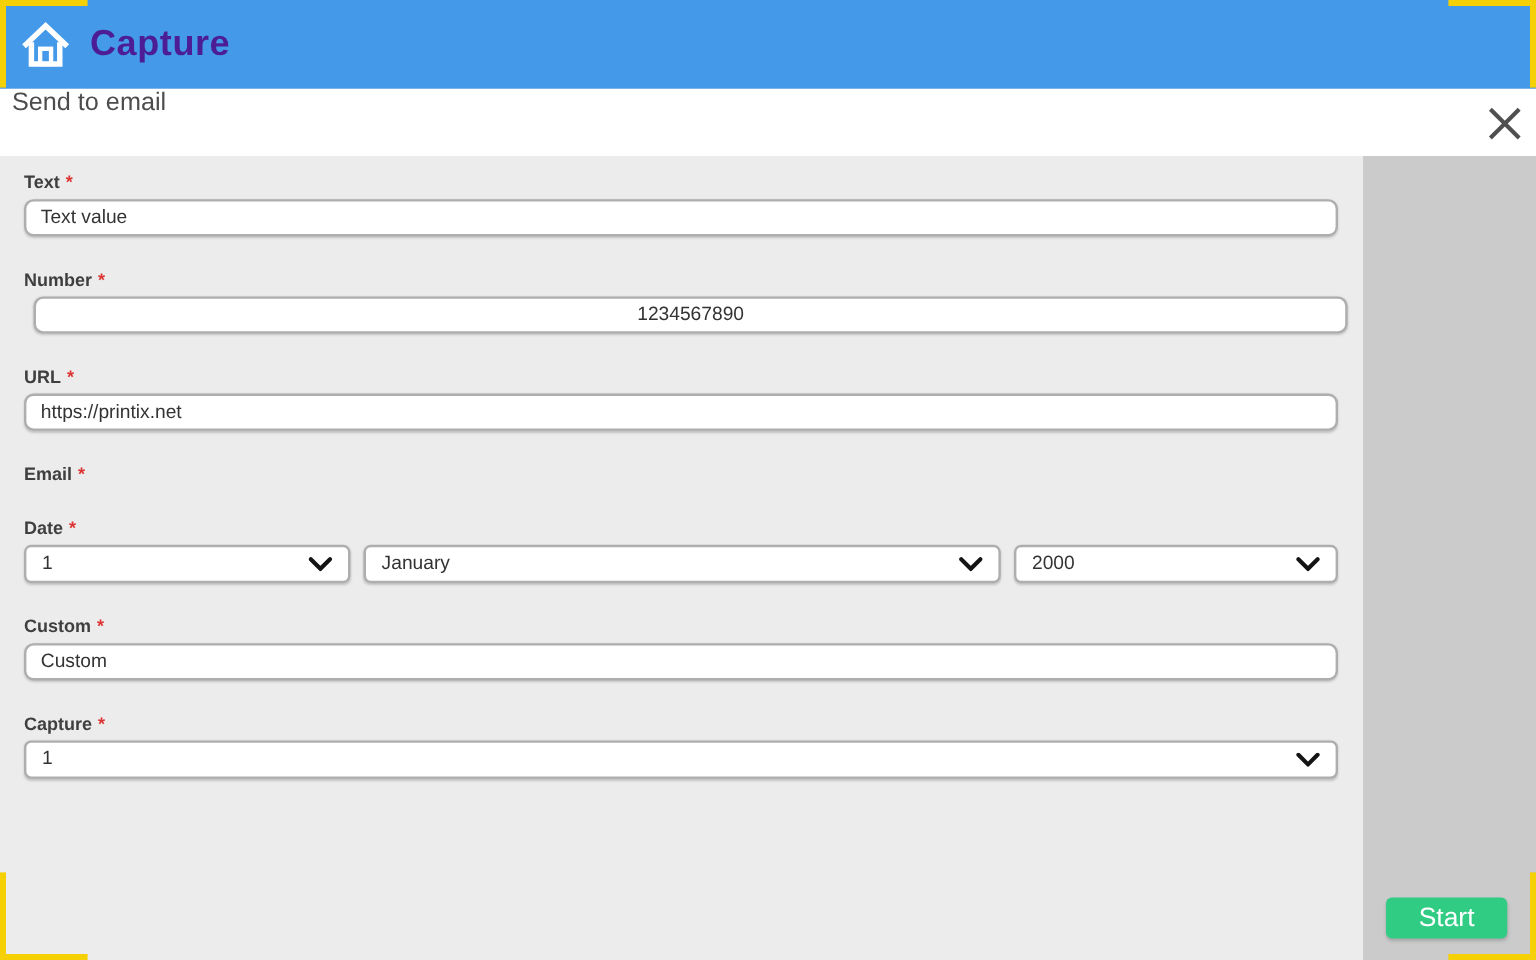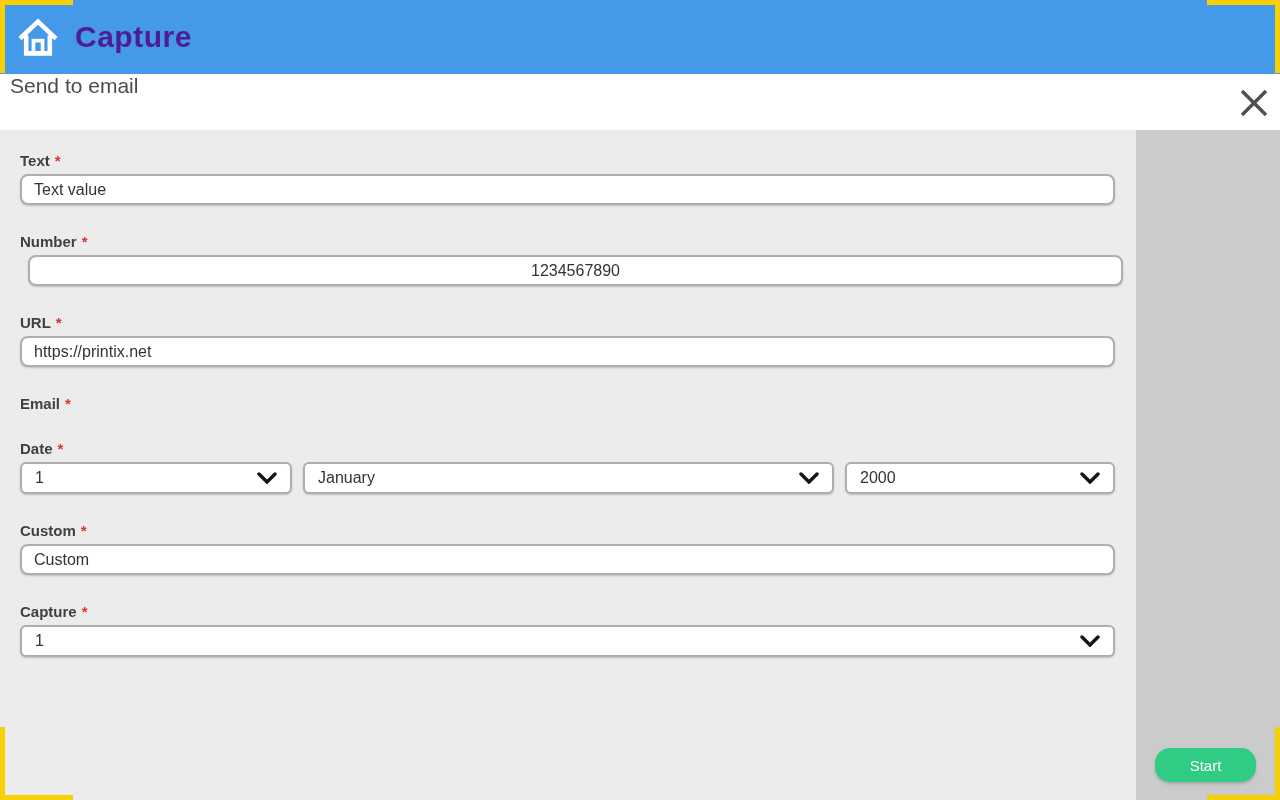--- a/index.html
+++ b/index.html
@@ -30,21 +30,21 @@
     display:flex; align-items:center; justify-content:center; cursor:pointer;
     background:none; border:none;
   }
   
   .content {
     position:absolute; top:130px; left:0; width:1280px; height:670px;
     display:flex;
   }
   .form-panel {
     width:1136px; height:670px; background:#ececec;
-    padding:22px 21px 0 20px;
+    padding:14px 21px 0 20px;
   }
   .side-panel { width:144px; height:670px; background:#cbcbcb; position:relative; }
   
   .field { margin-bottom:28px; }
   .field-label {
     font-size:15px; font-weight:bold; color:#3f3f3f;
     margin-bottom:5px; display:flex; align-items:flex-start; line-height:17px;
   }
   .req-star { color:#dd3333; margin-left:5px; font-size:15px; }
   .text-input {
@@ -65,22 +65,22 @@
   }
   .date-row { display:flex; gap:11px; }
   .sel-day { width:272px; }
   .sel-month { flex:1; }
   .sel-year { width:270px;gap:12px; }
   .chevron { flex:0 0 auto; margin-left:10px; }
   
   .start-btn {
     position:absolute; bottom:18px; left:19px;
     width:101px; height:34px;
-    background:#30cc84; border:none; border-radius:15px;
-    color:#ffffff; font-size:15px; font-family:"Liberation Sans", sans-serif;
+    background:#30cc84; border:none; border-radius:5px;
+    color:#ffffff; font-size:22px; font-family:"Liberation Sans", sans-serif;
     cursor:pointer; box-shadow:0 2px 3px rgba(0,0,0,0.18);
     display:flex; align-items:center; justify-content:center;
   }
   
   .corner { position:absolute; width:73px; height:73px; z-index:60; pointer-events:none; }
   .corner.tl { top:0; left:0; border-top:5px solid #f5d005; border-left:5px solid #f5d005; }
   .corner.tr { top:0; right:0; border-top:5px solid #f5d005; border-right:5px solid #f5d005; }
   .corner.bl { bottom:0; left:0; border-bottom:5px solid #f5d005; border-left:5px solid #f5d005; }
   .corner.br { bottom:0; right:0; border-bottom:5px solid #f5d005; border-right:5px solid #f5d005; }
 </style>

